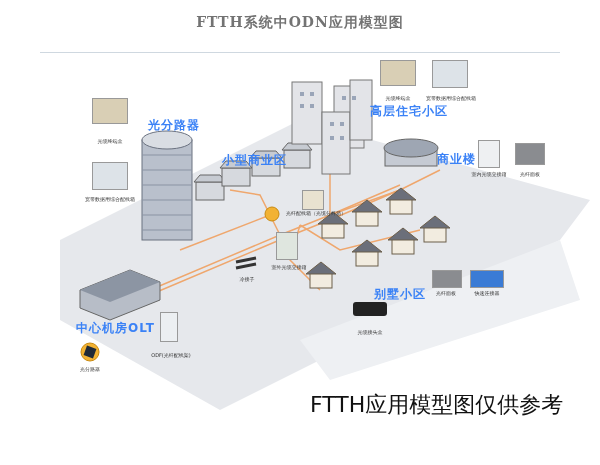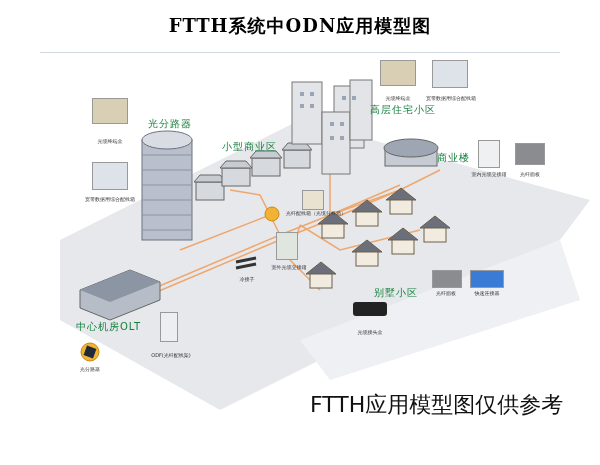--- a/index.html
+++ b/index.html
@@ -1,22 +1,22 @@
 <!DOCTYPE html>
 <html><head>
 <meta charset="utf-8">
 <style>
   * { box-sizing: border-box; margin: 0; padding: 0; }
   body { width: 600px; height: 465px; background: #ffffff; position: relative; overflow: hidden;
          font-family: "DejaVu Sans", sans-serif; }
   .title { position: absolute; left: 0; top: 14px; width: 600px; text-align: center;
-           font-family: "DejaVu Serif", serif; font-weight: bold; font-size: 18px; color: #000000; letter-spacing: 1px; }
+           font-family: "DejaVu Serif", serif; font-weight: bold; font-size: 14px; color: #737373; letter-spacing: 1px; }
   .title-rule { position: absolute; left: 40px; right: 40px; top: 52px; height: 1px; background: #cfd8e0; }
   .ground { position: absolute; left: 0; top: 0; width: 600px; height: 465px; }
-  .lbl { position: absolute; font-size: 10px; color: #15803d; font-weight: normal; white-space: nowrap; letter-spacing: 1px; }
+  .lbl { position: absolute; font-size: 12px; color: #3b82f6; font-weight: bold; white-space: nowrap; letter-spacing: 1px; }
   .tiny { position: absolute; font-size: 5px; color: #333; white-space: nowrap; text-align: center; }
   .thumb { position: absolute; border: 1px solid #999; }
   .footer { position: absolute; left: 310px; top: 390px; font-size: 22px; color: #111; font-family: "DejaVu Sans", sans-serif; }
 </style>
 </head>
 <body>
 
 <div class="title">FTTH系统中ODN应用模型图</div>
 <div class="title-rule"></div>
 
@@ -143,19 +143,19 @@
 <div class="tiny" style="left:428px;top:290px;width:36px;">光纤面板</div>
 <div class="thumb" style="left:470px;top:270px;width:34px;height:18px;background:#3a7bd5;"></div>
 <div class="tiny" style="left:466px;top:290px;width:42px;">快速连接器</div>
 <div class="tiny" style="left:350px;top:329px;width:40px;">光缆接头盒</div>
 
 <div class="thumb" style="left:160px;top:312px;width:18px;height:30px;background:#eceff2;"></div>
 <div class="tiny" style="left:146px;top:352px;width:50px;">ODF(光纤配线架)</div>
 <div class="tiny" style="left:78px;top:366px;width:24px;">光分路器</div>
 
 <div class="lbl" style="left:148px;top:117px;">光分路器</div>
-<div class="lbl" style="left:222px;top:140px;">小型商业区</div>
+<div class="lbl" style="left:222px;top:152px;">小型商业区</div>
 <div class="lbl" style="left:370px;top:103px;">高层住宅小区</div>
 <div class="lbl" style="left:437px;top:151px;">商业楼</div>
 <div class="lbl" style="left:374px;top:286px;">别墅小区</div>
 <div class="lbl" style="left:76px;top:320px;">中心机房OLT</div>
 
 <div class="footer">FTTH应用模型图仅供参考</div>
 
 </body></html>

